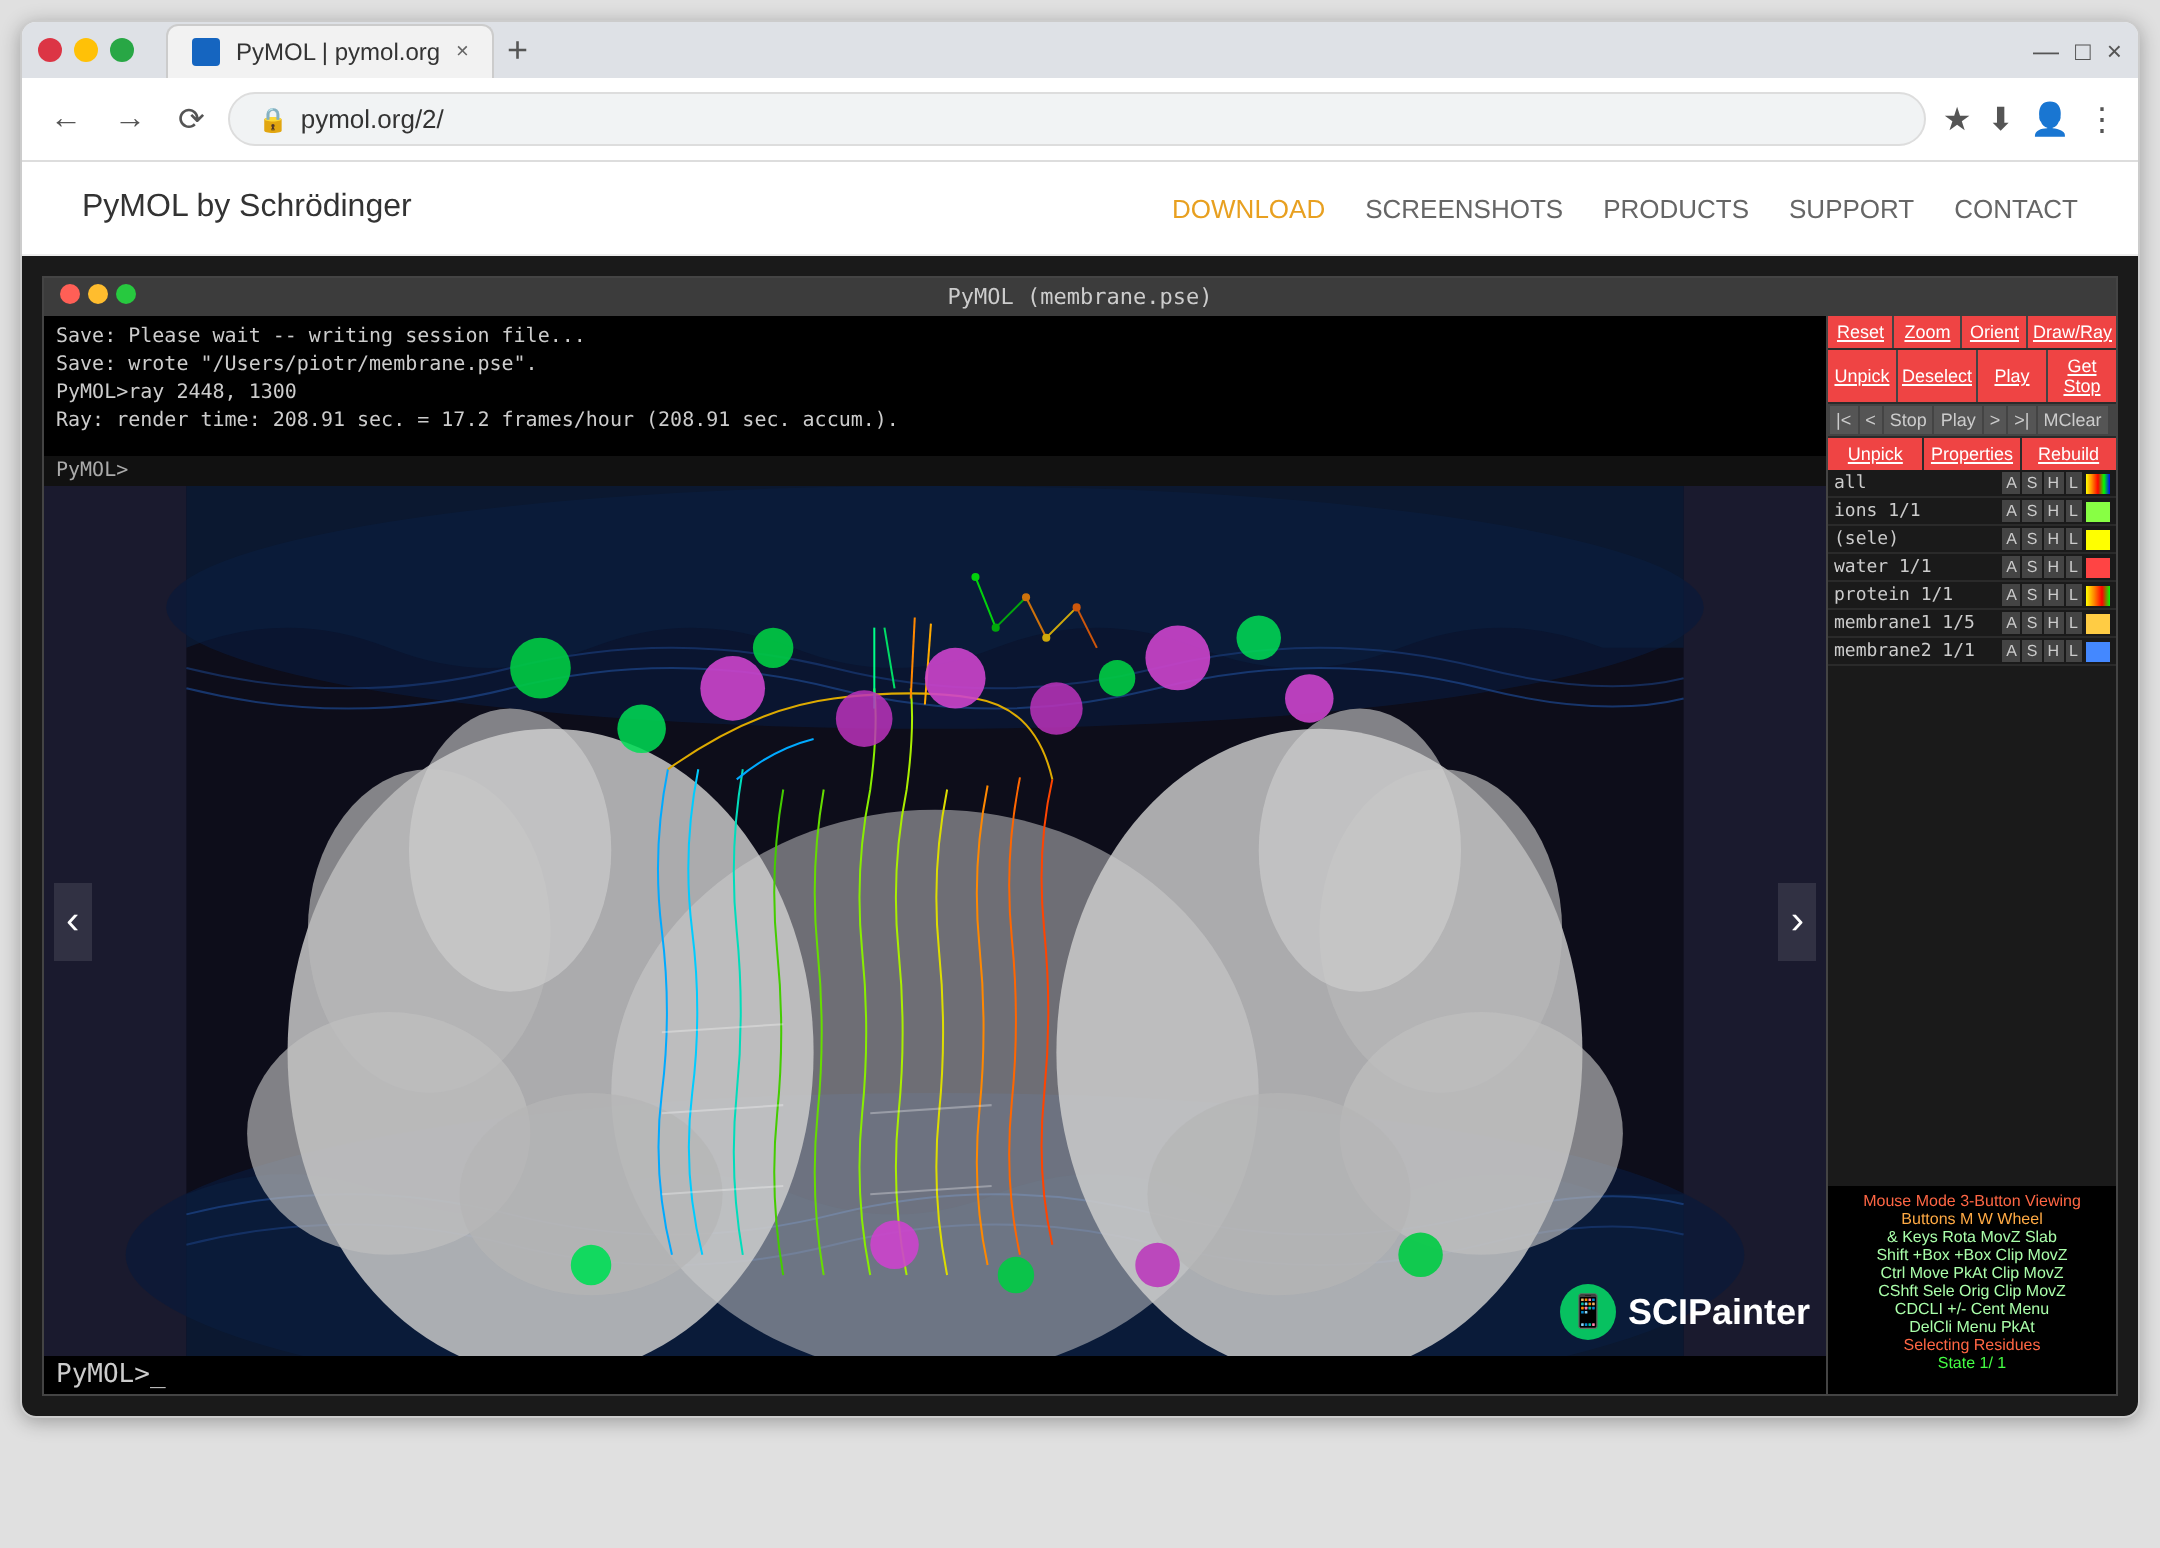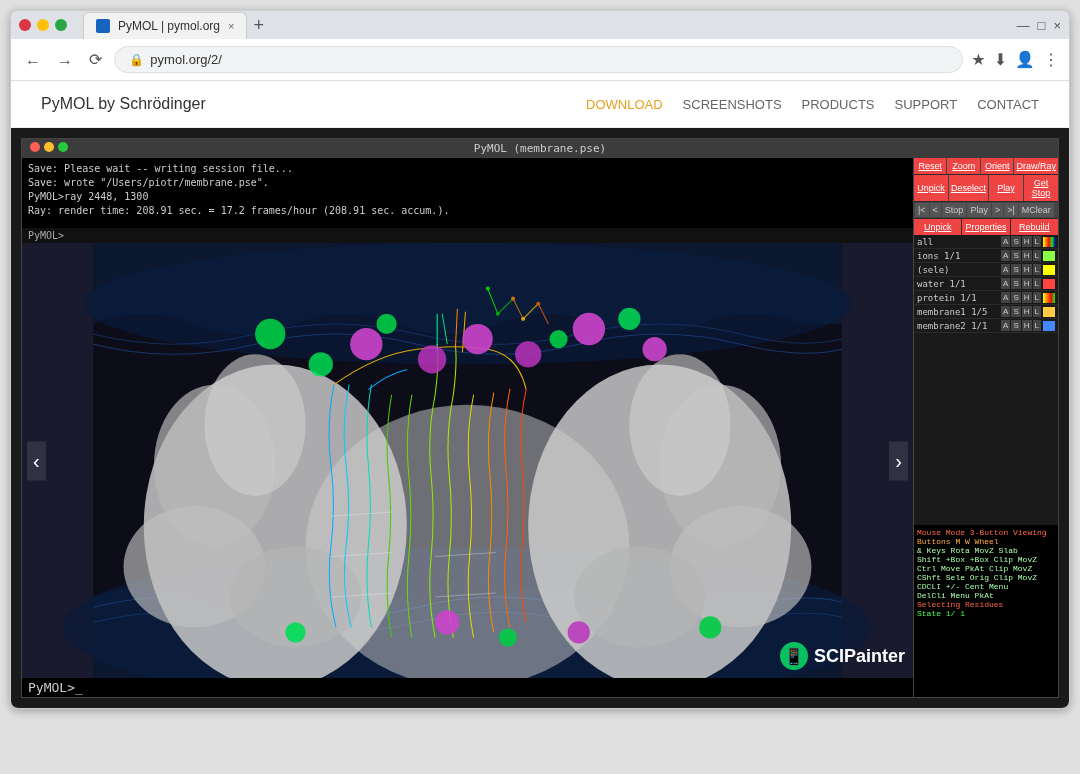--- a/index.html
+++ b/index.html
@@ -322,25 +322,26 @@
       cursor: pointer;
     }
     .pymol-obj-color {
       width: 12px; height: 10px;
       margin-left: 2px;
     }
 
     .pymol-info-panel {
       background: #000;
       color: #0f0;
-      font-family: Liberation Mono, monospace;
+      font-family: Liberation Sans, sans-serif;
       font-size: 8px;
       padding: 3px;
-      height: 172px;
+      height: 104px;
       overflow: hidden;
+      text-align: center;
     }
 
     
     .watermark {
       position: absolute;
       bottom: 8px;
       right: 8px;
       color: #fff;
       font-size: 18px;
       font-weight: bold;

